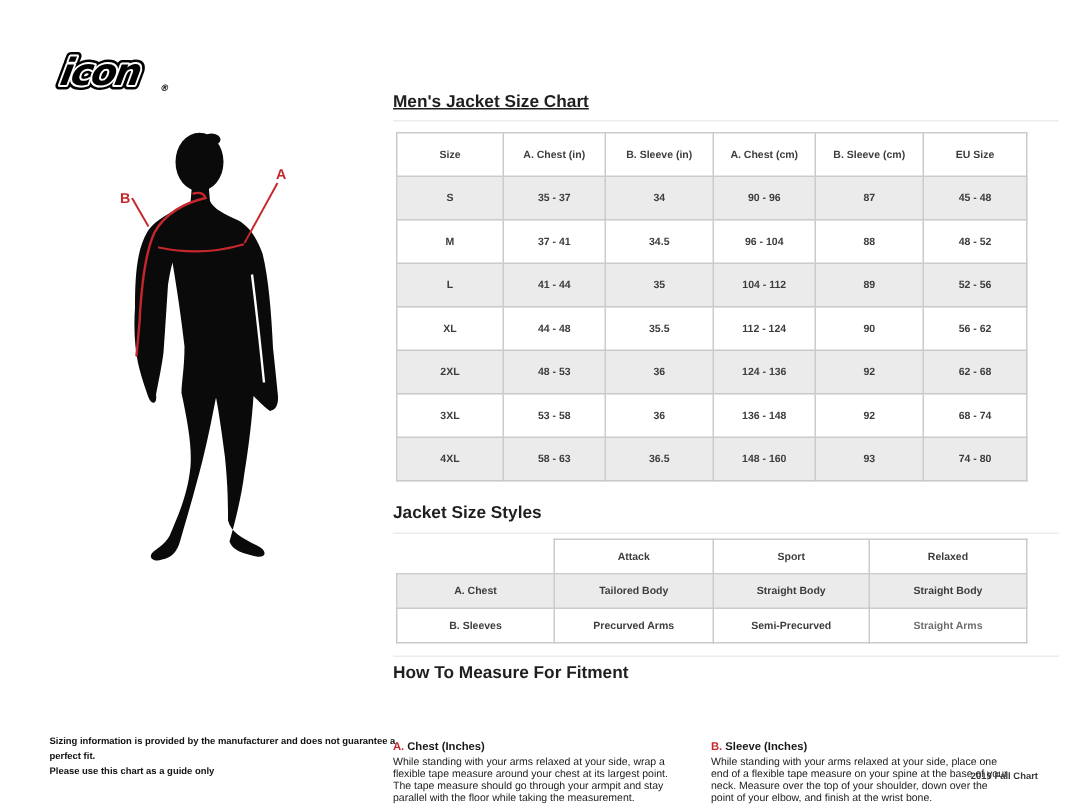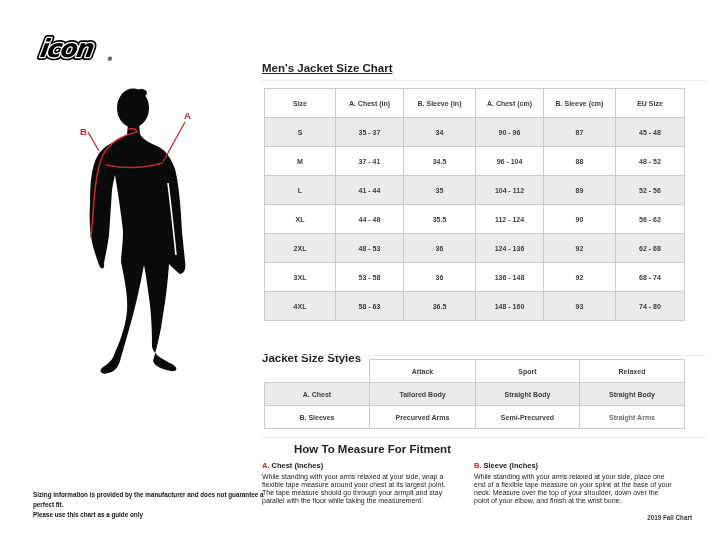--- a/index.html
+++ b/index.html
@@ -11,21 +11,21 @@
   table.chart{position:absolute;border-collapse:collapse;table-layout:fixed;width:420px;}
   table.chart td,table.chart th{border:1px solid #cbcbcb;font-size:7px;font-weight:bold;
         color:#3d3d3d;text-align:center;vertical-align:middle;padding:0;}
   table.main td,table.main th{height:28px;}
   table.main tr.alt{background:#ebebeb;}
   table.styles td,table.styles th{height:22px;}
   table.styles tr.alt{background:#ebebeb;}
   table.styles .blank{border:none;background:transparent;}
   table.styles .muted{color:#6e6e6e;font-weight:bold;}
   .measure-col{position:absolute;}
-  .measure-label{font-size:7.5px;font-weight:bold;color:#181818;}
+  .measure-label{font-size:7.5px;font-weight:bold;color:#181818;margin-top:32px;}
   .measure-label .prefix{color:#c5272d;margin-right:2px;}
   .measure-body{font-size:7px;line-height:8.3px;color:#1b1b1b;margin-top:2.5px;}
   .disclaimer{position:absolute;left:33px;top:490px;width:250px;font-size:6.3px;
         font-weight:bold;color:#121212;line-height:10px;}
   .chart-version{position:absolute;right:28px;top:514px;font-size:6.3px;font-weight:bold;color:#3a3a3a;}
 </style>
 </head>
 <body>
 
 <div class="page">
@@ -162,21 +162,21 @@
       <td>4XL</td>
       <td>58 - 63</td>
       <td>36.5</td>
       <td>148 - 160</td>
       <td>93</td>
       <td>74 - 80</td>
     </tr>
   </tbody>
     </table>
 
-  <div class="section-title" style="top:352px;">Jacket Size Styles</div>
+  <div class="section-title" style="top:336px;">Jacket Size Styles</div>
   <div class="divider" style="top:355px;"></div>
 
   <table class="chart styles" style="left:264px;top:359px;">
     <colgroup>
         <col style="width:105px">
         <col style="width:106px">
         <col style="width:104px">
         <col style="width:105px">
       </colgroup>
     <tbody>
@@ -195,21 +195,21 @@
     <tr>
       <td>B. Sleeves</td>
       <td>Precurved Arms</td>
       <td>Semi-Precurved</td>
       <td class="muted">Straight Arms</td>
     </tr>
   </tbody>
     </table>
 
   <div class="divider" style="top:437px;"></div>
-  <div class="section-title" style="top:443px;margin-left:32px;">How To Measure For Fitment</div>
+  <div class="section-title" style="top:443px;">How To Measure For Fitment</div>
 
   <div class="measure-col" style="left:262px;top:461px;width:197px;">
     <div class="measure-label">
       <span class="prefix">A.</span><span>Chest (Inches)</span>
     </div>
     <div class="measure-body">While standing with your arms relaxed at your side, wrap a flexible tape measure around your chest at its largest point. The tape measure should go through your armpit and stay parallel with the floor while taking the measurement.</div>
   </div>
 
   <div class="measure-col" style="left:474px;top:461px;width:200px;">
     <div class="measure-label">

